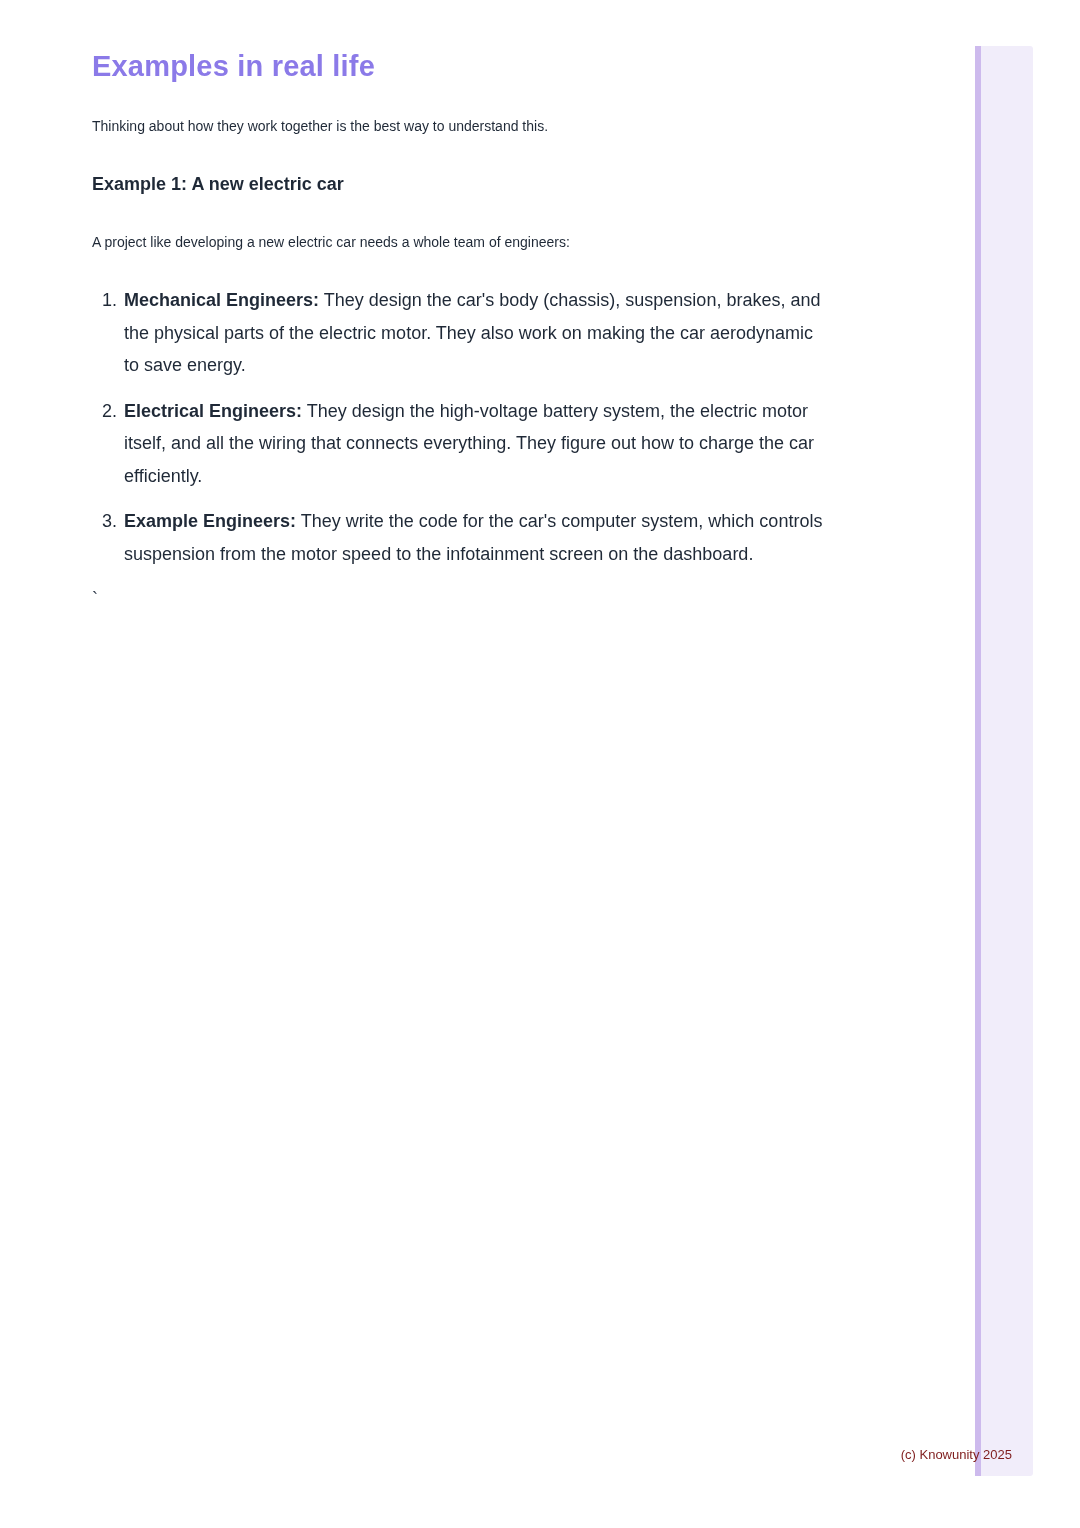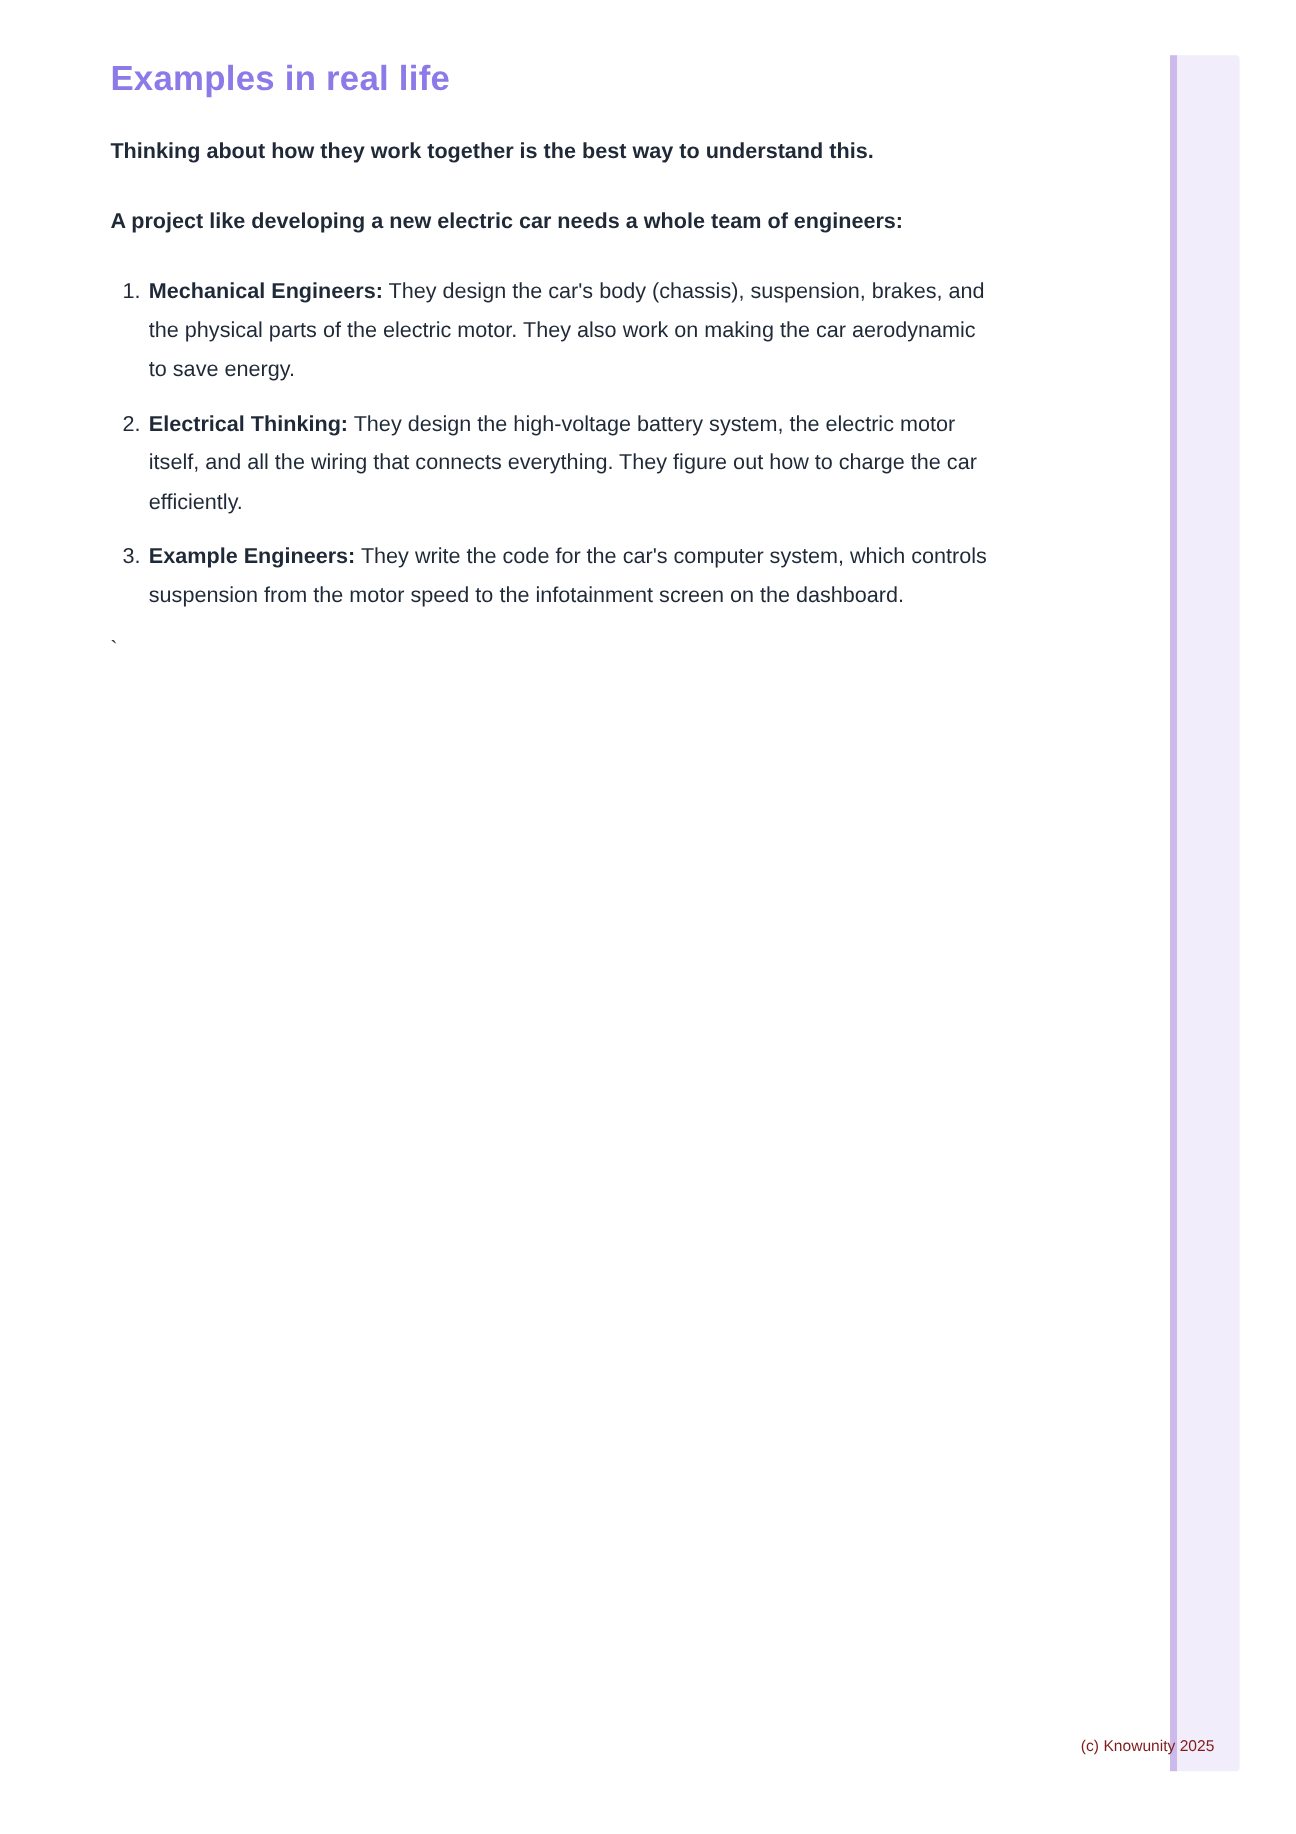--- a/index.html
+++ b/index.html
@@ -50,25 +50,24 @@
   }
   h1.doc-heading {
     font-size: 29px;
     line-height: 36px;
     font-weight: bold;
     color: #8b7ae8;
     margin: 0 0 26px 0;
     letter-spacing: 0.2px;
   }
   p.body-text {
-    font-size: 18px;
+    font-size: 14px;
     line-height: 32px;
     margin: 0 0 26px 0;
     max-width: 740px;
-    font-weight: bold;
   }
   p.sub-heading {
     font-size: 18px;
     line-height: 32px;
     font-weight: bold;
     margin: 0 0 26px 0;
   }
   ol.engineer-list {
     list-style: none;
     margin: 4px 0 13px 0;
@@ -113,29 +112,30 @@
     <div class="accent-line"></div>
     <div class="accent-band"></div>
   </div>
 
   <div class="content">
 
     <h1 class="doc-heading">Examples in real life</h1>
 
     <p class="body-text">Thinking about how they work together is the best way to understand this.</p>
 
+    <p class="sub-heading">Example 1: A new electric car</p>
 
     <p class="body-text">A project like developing a new electric car needs a whole team of engineers:</p>
 
     <ol class="engineer-list">
       <li>
         <span class="num">1.</span><b>Mechanical Engineers:</b><span> They design the car's body (chassis), suspension, brakes, and the physical parts of the electric motor. They also work on making the car aerodynamic to save energy.</span>
       </li>
       <li>
-        <span class="num">2.</span><b>Electrical Thinking:</b><span> They design the high-voltage battery system, the electric motor itself, and all the wiring that connects everything. They figure out how to charge the car efficiently.</span>
+        <span class="num">2.</span><b>Electrical Engineers:</b><span> They design the high-voltage battery system, the electric motor itself, and all the wiring that connects everything. They figure out how to charge the car efficiently.</span>
       </li>
       <li>
         <span class="num">3.</span><b>Example Engineers:</b><span> They write the code for the car's computer system, which controls suspension from the motor speed to the infotainment screen on the dashboard.</span>
       </li>
     </ol>
 
     <p class="stray">`</p>
 
   </div>
 

